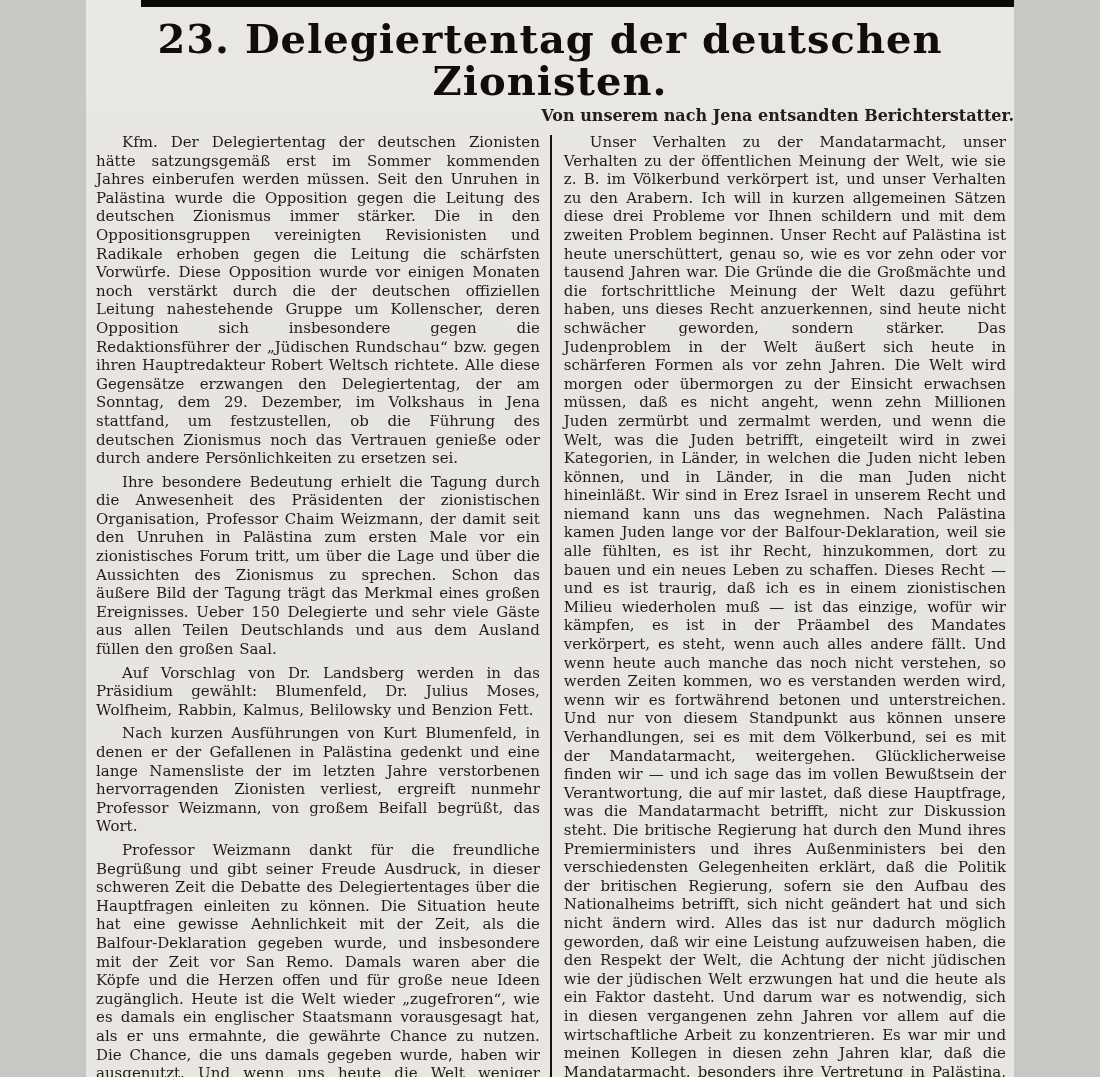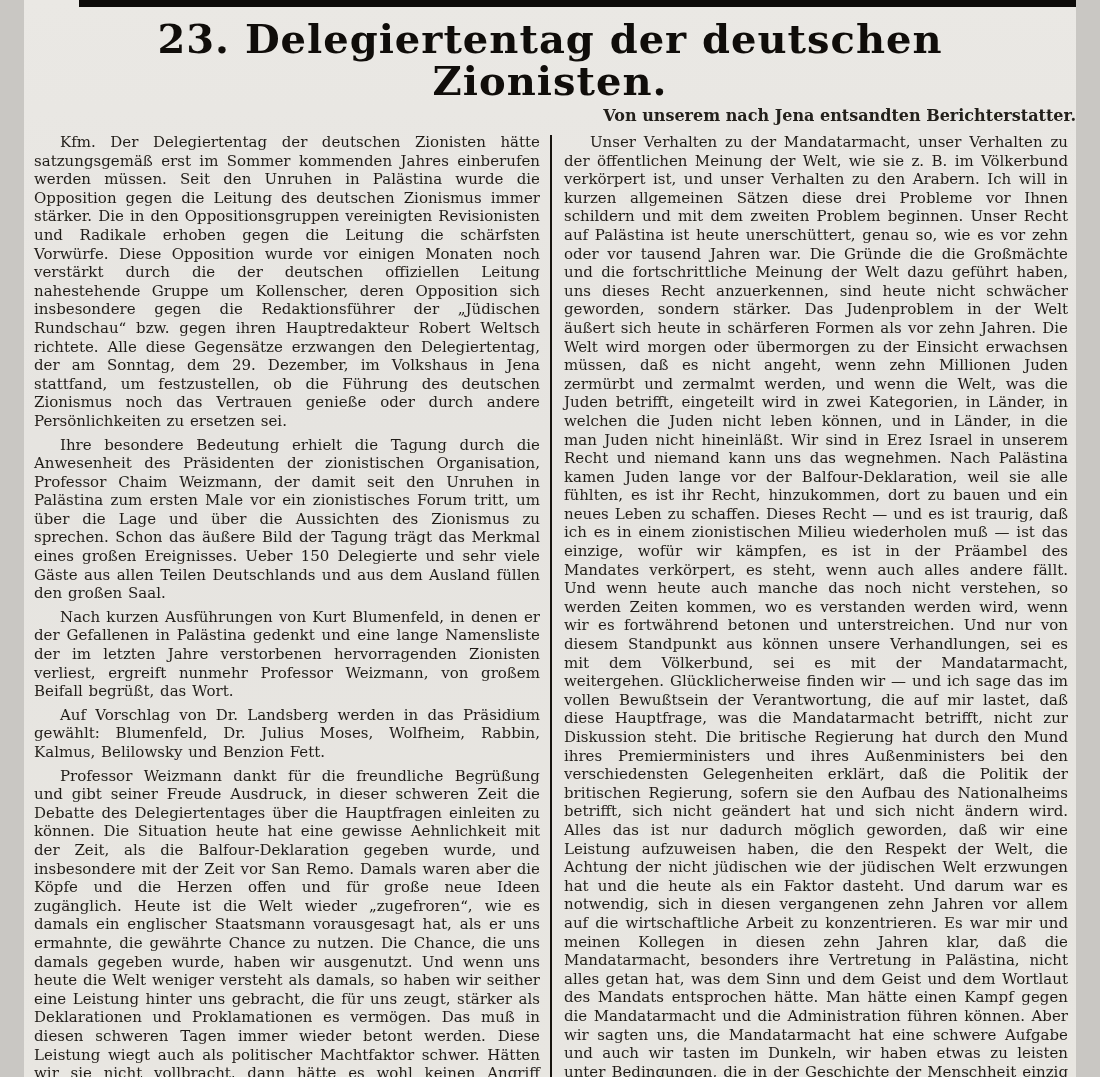--- a/index.html
+++ b/index.html
@@ -3,21 +3,21 @@
 <meta charset="utf-8">
 <style>
   html, body {
     margin: 0;
     padding: 0;
     background: #c9c7c3;
     font-family: "DejaVu Serif", "Liberation Serif", serif;
   }
   .page {
     position: relative;
-    width: 1052px;
+    width: 928px;
     height: 1077px;
     margin: 0 auto;
     background: linear-gradient(180deg, #eae8e4 0%, #e6e4e0 40%, #e8e6e1 100%);
     color: #1d1915;
     overflow: hidden;
     box-sizing: border-box;
   }
   .top-rule {
     position: absolute;
     top: 0;
@@ -89,22 +89,22 @@
 
   <h1 class="headline">23. Delegiertentag der deutschen Zionisten.</h1>
 
   <div class="subtitle">Von unserem nach Jena entsandten Berichterstatter.</div>
 
   <div class="columns">
 
     <div class="col left">
       <p class="par">Kfm. Der Delegiertentag der deutschen Zionisten hätte satzungsgemäß erst im Sommer kommenden Jahres einberufen werden müssen. Seit den Unruhen in Palästina wurde die Opposition gegen die Leitung des deutschen Zionismus immer stärker. Die in den Oppositionsgruppen vereinigten Revisionisten und Radikale erhoben gegen die Leitung die schärfsten Vorwürfe. Diese Opposition wurde vor einigen Monaten noch verstärkt durch die der deutschen offiziellen Leitung nahestehende Gruppe um Kollenscher, deren Opposition sich insbesondere gegen die Redaktionsführer der „Jüdischen Rundschau“ bzw. gegen ihren Hauptredakteur Robert Weltsch richtete. Alle diese Gegensätze erzwangen den Delegiertentag, der am Sonntag, dem 29. Dezember, im Volkshaus in Jena stattfand, um festzustellen, ob die Führung des deutschen Zionismus noch das Vertrauen genieße oder durch andere Persönlichkeiten zu ersetzen sei.</p>
       <p class="par">Ihre besondere Bedeutung erhielt die Tagung durch die Anwesenheit des Präsidenten der zionistischen Organisation, Professor Chaim Weizmann, der damit seit den Unruhen in Palästina zum ersten Male vor ein zionistisches Forum tritt, um über die Lage und über die Aussichten des Zionismus zu sprechen. Schon das äußere Bild der Tagung trägt das Merkmal eines großen Ereignisses. Ueber 150 Delegierte und sehr viele Gäste aus allen Teilen Deutschlands und aus dem Ausland füllen den großen Saal.</p>
+      <p class="par">Auf Vorschlag von Dr. Landsberg werden in das Präsidium gewählt: Blumenfeld, Dr. Julius Moses, Wolfheim, Rabbin, Kalmus, Belilowsky und Benzion Fett.</p>
       <p class="par">Nach kurzen Ausführungen von Kurt Blumenfeld, in denen er der Gefallenen in Palästina gedenkt und eine lange Namensliste der im letzten Jahre verstorbenen hervorragenden Zionisten verliest, ergreift nunmehr Professor Weizmann, von großem Beifall begrüßt, das Wort.</p>
-      <p class="par">Auf Vorschlag von Dr. Landsberg werden in das Präsidium gewählt: Blumenfeld, Dr. Julius Moses, Wolfheim, Rabbin, Kalmus, Belilowsky und Benzion Fett.</p>
       <p class="par">Professor Weizmann dankt für die freundliche Begrüßung und gibt seiner Freude Ausdruck, in dieser schweren Zeit die Debatte des Delegiertentages über die Hauptfragen einleiten zu können. Die Situation heute hat eine gewisse Aehnlichkeit mit der Zeit, als die Balfour-Deklaration gegeben wurde, und insbesondere mit der Zeit vor San Remo. Damals waren aber die Köpfe und die Herzen offen und für große neue Ideen zugänglich. Heute ist die Welt wieder „zugefroren“, wie es damals ein englischer Staatsmann vorausgesagt hat, als er uns ermahnte, die gewährte Chance zu nutzen. Die Chance, die uns damals gegeben wurde, haben wir ausgenutzt. Und wenn uns heute die Welt weniger versteht als damals, so haben wir seither eine Leistung hinter uns gebracht, die für uns zeugt, stärker als Deklarationen und Proklamationen es vermögen. Das muß in diesen schweren Tagen immer wieder betont werden. Diese Leistung wiegt auch als politischer Machtfaktor schwer. Hätten wir sie nicht vollbracht, dann hätte es wohl keinen Angriff gegeben, aber nur deshalb, weil wir nicht da wären. Die Zeit des Angriffes ist von unseren Gegnern klug gewählt worden. Wir sind gerade stark genug geworden, um Eindruck auf die ganze Welt zu machen, und noch nicht stark genug, um uns voll und ganz verteidigen zu können.</p>
 
     </div>
 
     <div class="divider"></div>
 
     <div class="col right">
       <p class="par">Unser Verhalten zu der Mandatarmacht, unser Verhalten zu der öffentlichen Meinung der Welt, wie sie z. B. im Völkerbund verkörpert ist, und unser Verhalten zu den Arabern. Ich will in kurzen allgemeinen Sätzen diese drei Probleme vor Ihnen schildern und mit dem zweiten Problem beginnen. Unser Recht auf Palästina ist heute unerschüttert, genau so, wie es vor zehn oder vor tausend Jahren war. Die Gründe die die Großmächte und die fortschrittliche Meinung der Welt dazu geführt haben, uns dieses Recht anzuerkennen, sind heute nicht schwächer geworden, sondern stärker. Das Judenproblem in der Welt äußert sich heute in schärferen Formen als vor zehn Jahren. Die Welt wird morgen oder übermorgen zu der Einsicht erwachsen müssen, daß es nicht angeht, wenn zehn Millionen Juden zermürbt und zermalmt werden, und wenn die Welt, was die Juden betrifft, eingeteilt wird in zwei Kategorien, in Länder, in welchen die Juden nicht leben können, und in Länder, in die man Juden nicht hineinläßt. Wir sind in Erez Israel in unserem Recht und niemand kann uns das wegnehmen. Nach Palästina kamen Juden lange vor der Balfour-Deklaration, weil sie alle fühlten, es ist ihr Recht, hinzukommen, dort zu bauen und ein neues Leben zu schaffen. Dieses Recht — und es ist traurig, daß ich es in einem zionistischen Milieu wiederholen muß — ist das einzige, wofür wir kämpfen, es ist in der Präambel des Mandates verkörpert, es steht, wenn auch alles andere fällt. Und wenn heute auch manche das noch nicht verstehen, so werden Zeiten kommen, wo es verstanden werden wird, wenn wir es fortwährend betonen und unterstreichen. Und nur von diesem Standpunkt aus können unsere Verhandlungen, sei es mit dem Völkerbund, sei es mit der Mandatarmacht, weitergehen. Glücklicherweise finden wir — und ich sage das im vollen Bewußtsein der Verantwortung, die auf mir lastet, daß diese Hauptfrage, was die Mandatarmacht betrifft, nicht zur Diskussion steht. Die britische Regierung hat durch den Mund ihres Premierministers und ihres Außenministers bei den verschiedensten Gelegenheiten erklärt, daß die Politik der britischen Regierung, sofern sie den Aufbau des Nationalheims betrifft, sich nicht geändert hat und sich nicht ändern wird. Alles das ist nur dadurch möglich geworden, daß wir eine Leistung aufzuweisen haben, die den Respekt der Welt, die Achtung der nicht jüdischen wie der jüdischen Welt erzwungen hat und die heute als ein Faktor dasteht. Und darum war es notwendig, sich in diesen vergangenen zehn Jahren vor allem auf die wirtschaftliche Arbeit zu konzentrieren. Es war mir und meinen Kollegen in diesen zehn Jahren klar, daß die Mandatarmacht, besonders ihre Vertretung in Palästina, nicht alles getan hat, was dem Sinn und dem Geist und dem Wortlaut des Mandats entsprochen hätte. Man hätte einen Kampf gegen die Mandatarmacht und die Administration führen können. Aber wir sagten uns, die Mandatarmacht hat eine schwere Aufgabe und auch wir tasten im Dunkeln, wir haben etwas zu leisten unter Bedingungen, die in der Geschichte der Menschheit einzig dastehen. Zehn Jahre sind eine sehr kurze Frist, um einen Weg, einen Ueberblick über alle Schwierigkeiten zu finden, ein endgültiges Programm aufzubauen. Deswegen haben wir manches ertragen, wogegen man vielleicht hätte ankämpfen können, haben wir unsere Kräfte auf uns selbst konzentriert.</p>
 
     </div>

